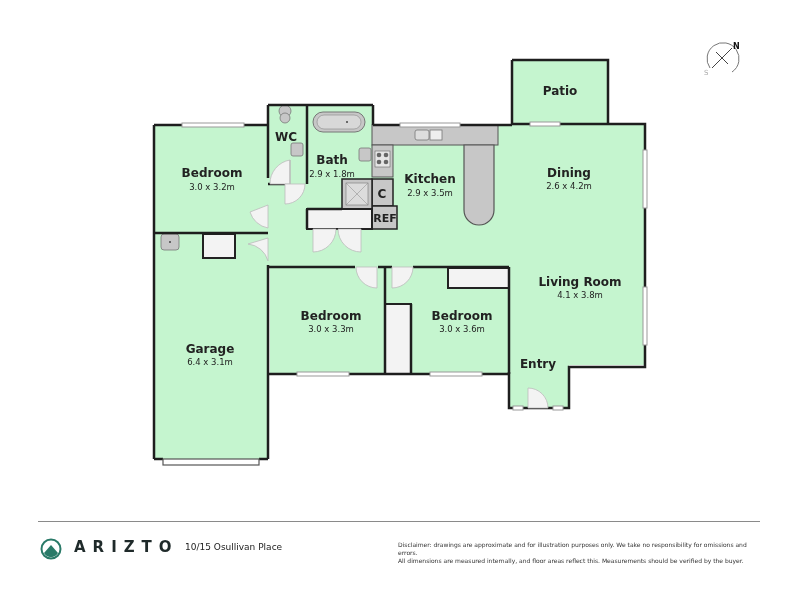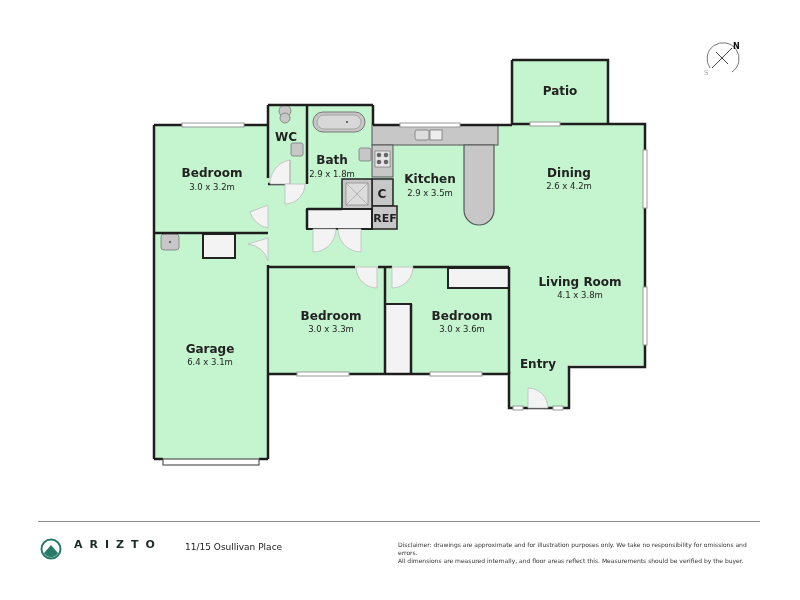--- a/index.html
+++ b/index.html
@@ -3,21 +3,21 @@
 <meta charset="utf-8">
 <style>
   html,body{margin:0;padding:0;background:#ffffff;}
   body{width:800px;height:600px;position:relative;overflow:hidden;font-family:"DejaVu Sans",sans-serif;}
   #plan{position:absolute;left:0;top:0;}
   .room-label{font-family:"DejaVu Sans",sans-serif;font-weight:bold;font-size:12px;fill:#222;text-anchor:middle;}
   .room-dim{font-family:"DejaVu Sans",sans-serif;font-size:8.5px;fill:#222;text-anchor:middle;}
   .fix-label{font-family:"DejaVu Sans",sans-serif;font-weight:bold;font-size:12px;fill:#222;text-anchor:middle;}
   .footer-line{position:absolute;left:38px;top:521px;width:722px;height:1px;background:#8a8a8a;}
   .logo{position:absolute;left:40px;top:538px;width:22px;height:22px;}
-  .brand{position:absolute;left:74px;top:538px;font-family:"DejaVu Sans",sans-serif;font-weight:bold;font-size:11px;letter-spacing:7px;color:#1f2a2a;}
+  .brand{position:absolute;left:74px;top:538px;font-family:"DejaVu Sans",sans-serif;font-weight:bold;font-size:15px;letter-spacing:7px;color:#1f2a2a;}
   .address{position:absolute;left:185px;top:542px;font-family:"DejaVu Sans",sans-serif;font-size:9px;color:#222;}
   .disclaimer{position:absolute;left:398px;top:541px;font-family:"DejaVu Sans",sans-serif;font-size:6px;line-height:8px;color:#333;width:370px;}
   .compass{position:absolute;left:702px;top:38px;width:40px;height:40px;}
 </style>
 </head>
 <body>
 
 <svg id="plan" width="800" height="520" viewBox="0 0 800 520" xmlns="http://www.w3.org/2000/svg">
 
   <g fill="#c5f5cf" stroke="none">
@@ -183,17 +183,17 @@
   <text x="2" y="37" font-family="DejaVu Sans, sans-serif" font-size="7" fill="#aaa">S</text>
 </svg>
 
 <div class="footer-line"></div>
 
 <svg class="logo" viewBox="0 0 22 22" xmlns="http://www.w3.org/2000/svg">
   <circle cx="11" cy="11" r="9.5" fill="none" stroke="#2a7a68" stroke-width="2"></circle>
   <path d="M4 15 L11 7 L18 15 A8 8 0 0 1 4 15 Z" fill="#2a7a68"></path>
 </svg>
 <div class="brand">ARIZTO</div>
-<div class="address">11/15 Osullivan Place</div>
+<div class="address">10/15 Osullivan Place</div>
 <div class="disclaimer">
   <div>Disclaimer: drawings are approximate and for illustration purposes only. We take no responsibility for omissions and errors.</div>
   <div>All dimensions are measured internally, and floor areas reflect this. Measurements should be verified by the buyer.</div>
 </div>
 
 </body></html>

